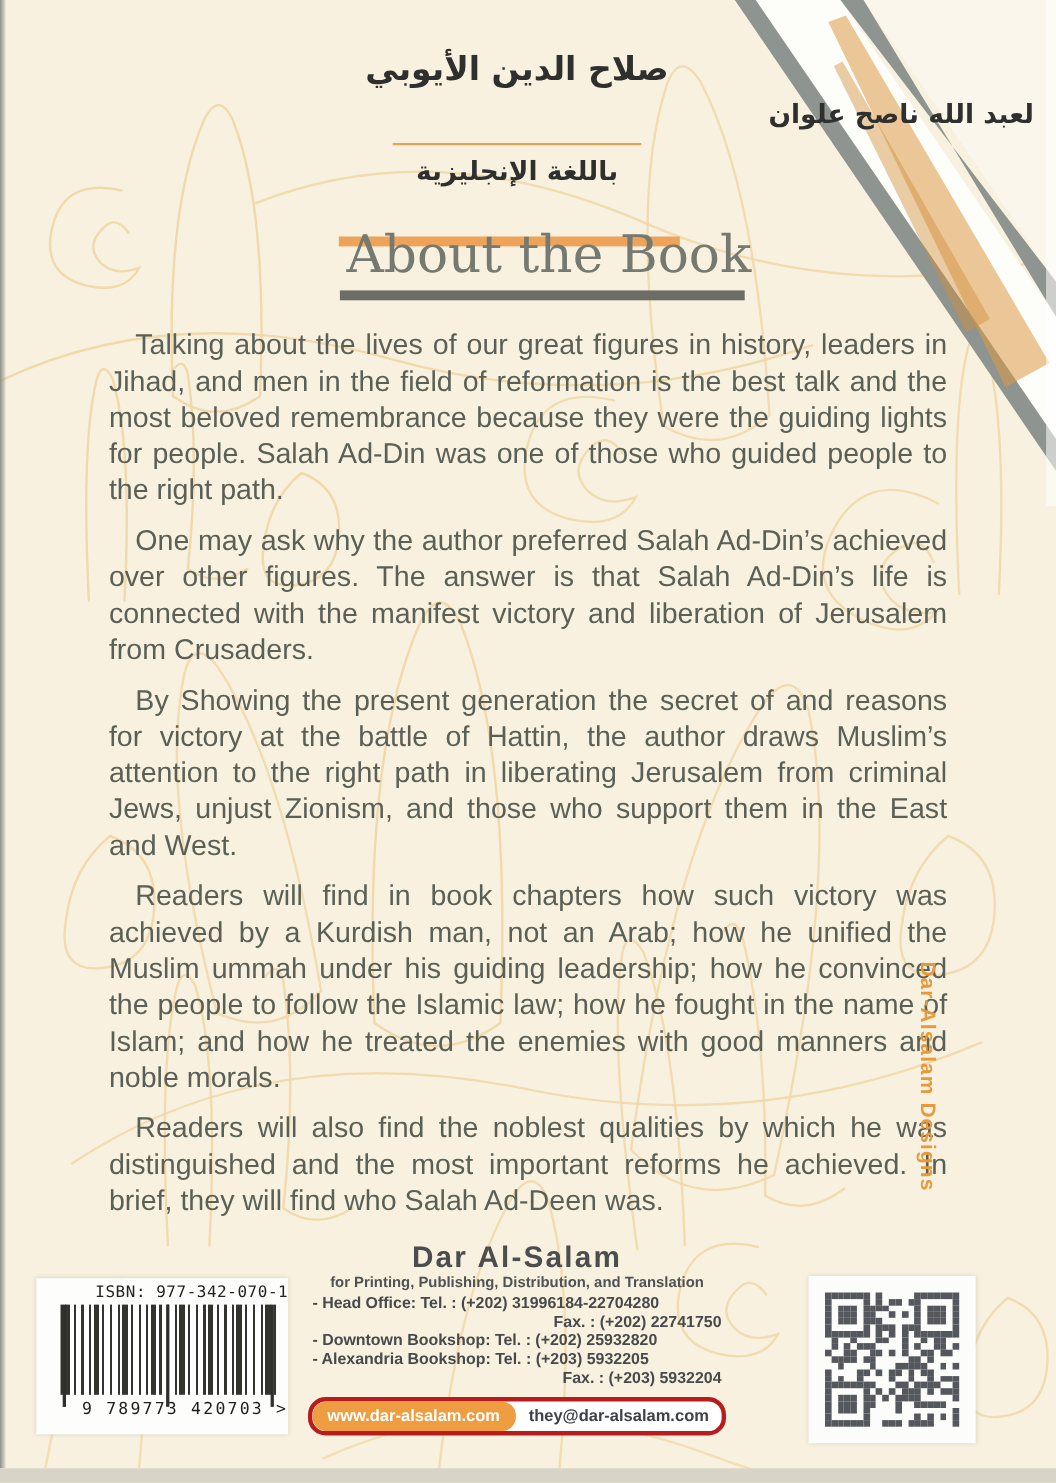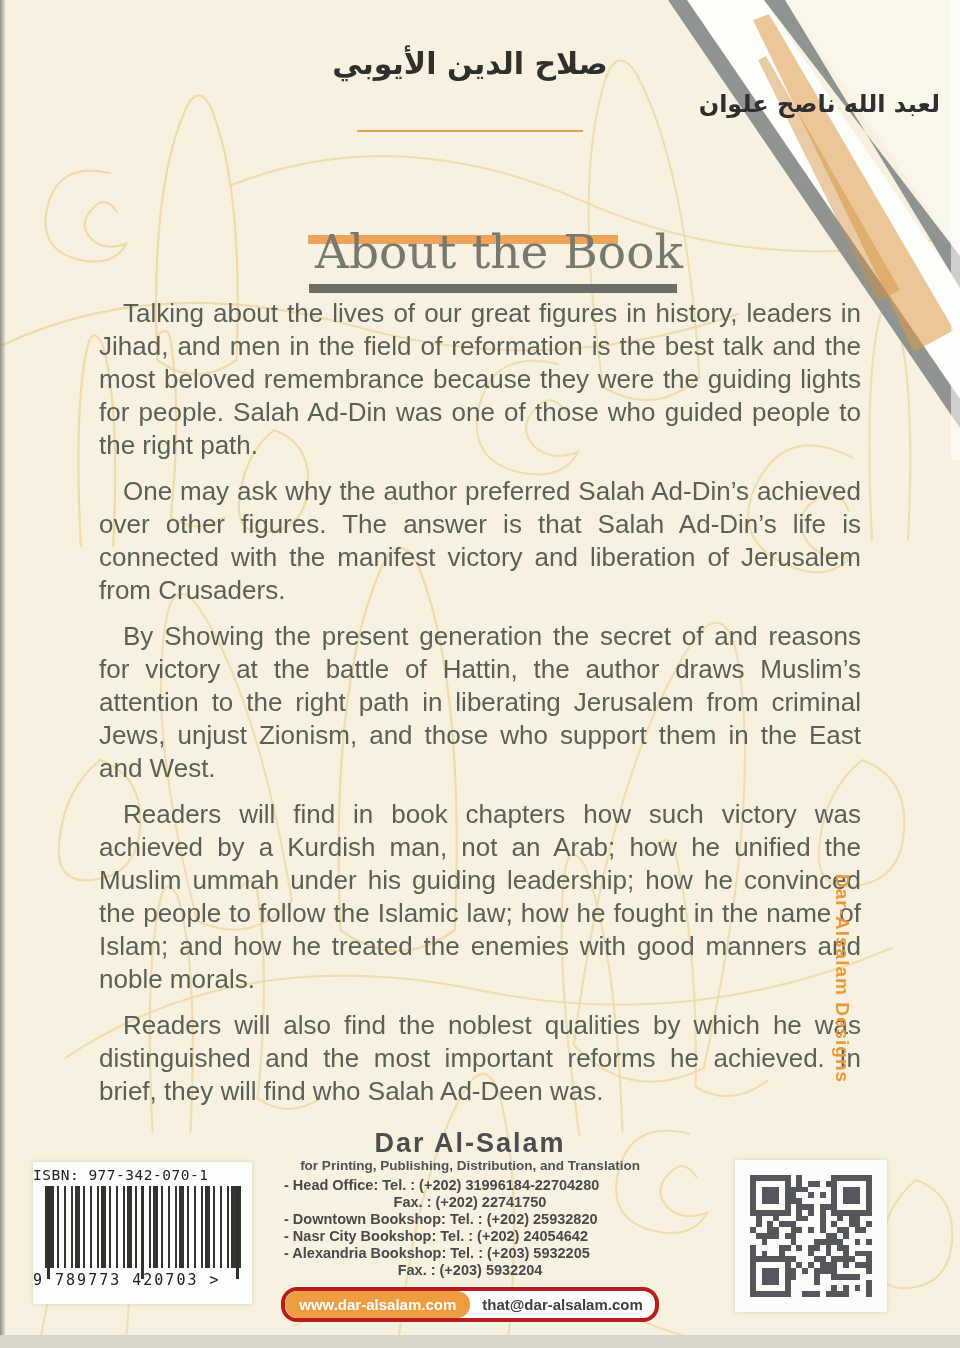--- a/index.html
+++ b/index.html
@@ -11,21 +11,21 @@
 
   
   .arabic-block{position:absolute;left:0;top:44px;width:940px;text-align:center;
         font-family:"DejaVu Sans",sans-serif;color:#2f302e;}
   .ar1{font-size:30px;font-weight:bold;line-height:40px;}
   .ar2{font-size:24px;font-weight:bold;line-height:32px;margin-top:4px;text-align:right;}
   .ar-divider{width:226px;height:2px;background:#e4a353;margin:10px auto 8px auto;}
   .ar3{font-size:24px;font-weight:bold;line-height:32px;}
 
   
-  .title-block{position:absolute;left:303px;top:228px;width:376px;height:68px;text-align:center;}
+  .title-block{position:absolute;left:303px;top:208px;width:376px;height:68px;text-align:center;}
   .title-orange-bar{position:absolute;left:5px;top:7px;width:310px;height:9px;background:#eda35a;}
   .title-text{position:absolute;left:12px;top:-7px;font-family:"DejaVu Serif",serif;
         font-size:47px;line-height:62px;color:#75796f;white-space:nowrap;letter-spacing:0px;}
   .title-underline{position:absolute;left:6px;top:56px;width:368px;height:9px;background:#6c6d67;}
 
   
   .body-text{position:absolute;left:99px;top:297px;width:762px;}
   .body-text p{margin:0 0 13px 0;font-size:26px;line-height:33px;color:#5b6057;
         text-align:justify;text-indent:24px;}
 
@@ -33,29 +33,29 @@
   .side-label{position:absolute;left:831px;top:874px;height:170px;writing-mode:vertical-rl;
         font-size:19px;font-weight:bold;color:#e7993c;letter-spacing:1px;white-space:nowrap;}
 
   
   .publisher{position:absolute;left:0;top:1128px;width:940px;text-align:center;}
   .pub-name{font-size:27px;font-weight:bold;letter-spacing:2px;color:#4b4d4e;line-height:30px;}
   .pub-tagline{font-size:13.5px;font-weight:bold;color:#4f5254;line-height:16px;}
   .contacts{width:372px;margin:3px auto 0 auto;font-size:14.5px;font-weight:bold;
         color:#47494b;line-height:17px;}
   .c-left{text-align:left;}
-  .c-right{text-align:center;}
+  .c-right{text-align:right;}
   .pill{display:inline-flex;margin-top:8px;border:4px solid #b91c1c;border-radius:16px;
         overflow:hidden;background:#fff;height:27px;font-size:15px;font-weight:bold;}
   .pill-web{background:#ee9e41;color:#fff;padding:0 14px;line-height:27px;border-radius:13px;}
   .pill-mail{color:#3e4145;padding:0 12px;line-height:27px;}
 
   
   .isbn-box{position:absolute;left:33px;top:1162px;width:219px;height:142px;background:#fdfdfb;
-        text-align:left;box-shadow:0 0 4px rgba(120,110,80,.25);}
+        text-align:right;box-shadow:0 0 4px rgba(120,110,80,.25);padding-left:10px;}
   .isbn-label{font-family:"DejaVu Sans Mono",monospace;font-size:14.5px;color:#222;
         letter-spacing:.5px;margin-top:5px;}
   .barcode-area{position:relative;width:196px;height:82px;margin:3px auto 0 auto;
         background:repeating-linear-gradient(90deg,#34342f 0 2px,#fff 2px 4px,#34342f 4px 9px,
         #fff 9px 12px,#34342f 12px 14px,#fff 14px 19px,#34342f 19px 21px,#fff 21px 26px);}
   .guard{position:absolute;top:0;width:3px;height:93px;background:#2f2f2b;}
   .g1{left:2px}.g2{left:96px}.g3{right:2px}
   .isbn-digits{font-family:"DejaVu Sans Mono",monospace;font-size:15px;color:#1e1e1c;
         letter-spacing:2px;margin-top:3px;}
 
@@ -116,20 +116,21 @@
     <polygon points="758,60 766,56 900,290 878,302" fill="#d08f3c" opacity=".45"></polygon>
     <rect x="951" y="0" width="9" height="460" fill="#ffffff" opacity=".55"></rect>
   </svg>
 
   <div class="edge-left"></div>
 
   <div class="arabic-block">
     <div class="ar1">صلاح الدين الأيوبي</div>
     <div class="ar2">لعبد الله ناصح علوان</div>
     <div class="ar-divider"></div>
+    <div class="ar3">باللغة الإنجليزية</div>
   </div>
 
   <div class="title-block">
     <div class="title-orange-bar"></div>
     <div class="title-text">About the Book</div>
     <div class="title-underline"></div>
   </div>
 
   <div class="body-text">
     <p>Talking about the lives of our great figures in history, leaders in Jihad, and men in the field of reformation is the best talk and the most beloved remembrance because they were the guiding lights for people. Salah Ad-Din was one of those who guided people to the right path.</p>
@@ -141,27 +142,26 @@
 
   <div class="side-label">Dar-Alsalam Designs</div>
 
   <div class="publisher">
     <div class="pub-name">Dar Al-Salam</div>
     <div class="pub-tagline">for Printing, Publishing, Distribution, and Translation</div>
     <div class="contacts">
       <div class="c-left">- Head Office: Tel. : (+202) 31996184-22704280</div>
       <div class="c-right">Fax. : (+202) 22741750</div>
       <div class="c-left">- Downtown Bookshop: Tel. : (+202) 25932820</div>
-      <div class="c-left">- Nasr City  Bookshop: Tel. : (+202) 24054642</div>
       <div class="c-left">- Alexandria Bookshop: Tel. : (+203)  5932205</div>
       <div class="c-right">Fax. : (+203)  5932204</div>
     </div>
     <div class="pill">
       <span class="pill-web">www.dar-alsalam.com</span>
-      <span class="pill-mail">that@dar-alsalam.com</span>
+      <span class="pill-mail">they@dar-alsalam.com</span>
     </div>
   </div>
 
   <div class="isbn-box">
     <div class="isbn-label">ISBN: 977-342-070-1</div>
     <div class="barcode-area">
       <div class="guard g1"></div>
       <div class="guard g2"></div>
       <div class="guard g3"></div>
     </div>

